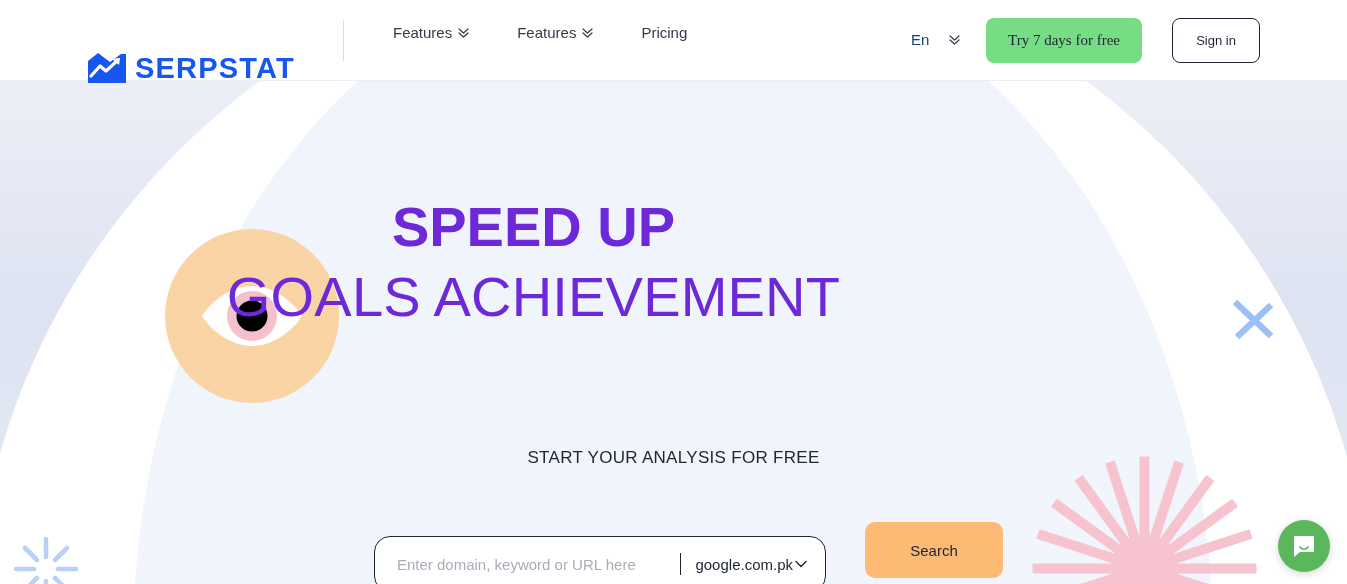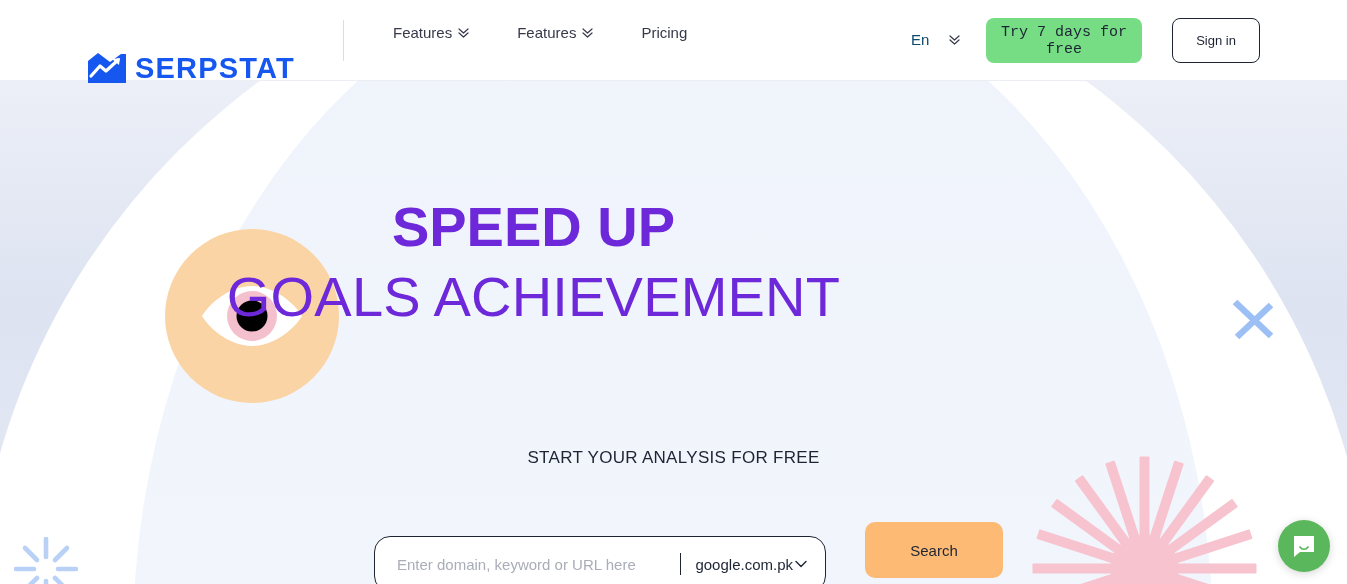--- a/index.html
+++ b/index.html
@@ -93,21 +93,21 @@
 
   .btn-trial {
     position: absolute;
     left: 986px; top: 18px;
     width: 156px; height: 45px;
     background: #76dd85;
     border: none;
     border-radius: 8px;
     font-size: 15px;
     color: #1d2433;
-    font-family: Liberation Mono, monospace;
+    font-family: Liberation Serif, serif;
     cursor: pointer;
   }
 
   .btn-signin {
     position: absolute;
     left: 1172px; top: 18px;
     width: 88px; height: 45px;
     background: #ffffff;
     border: 1px solid #1d2433;
     border-radius: 8px;

